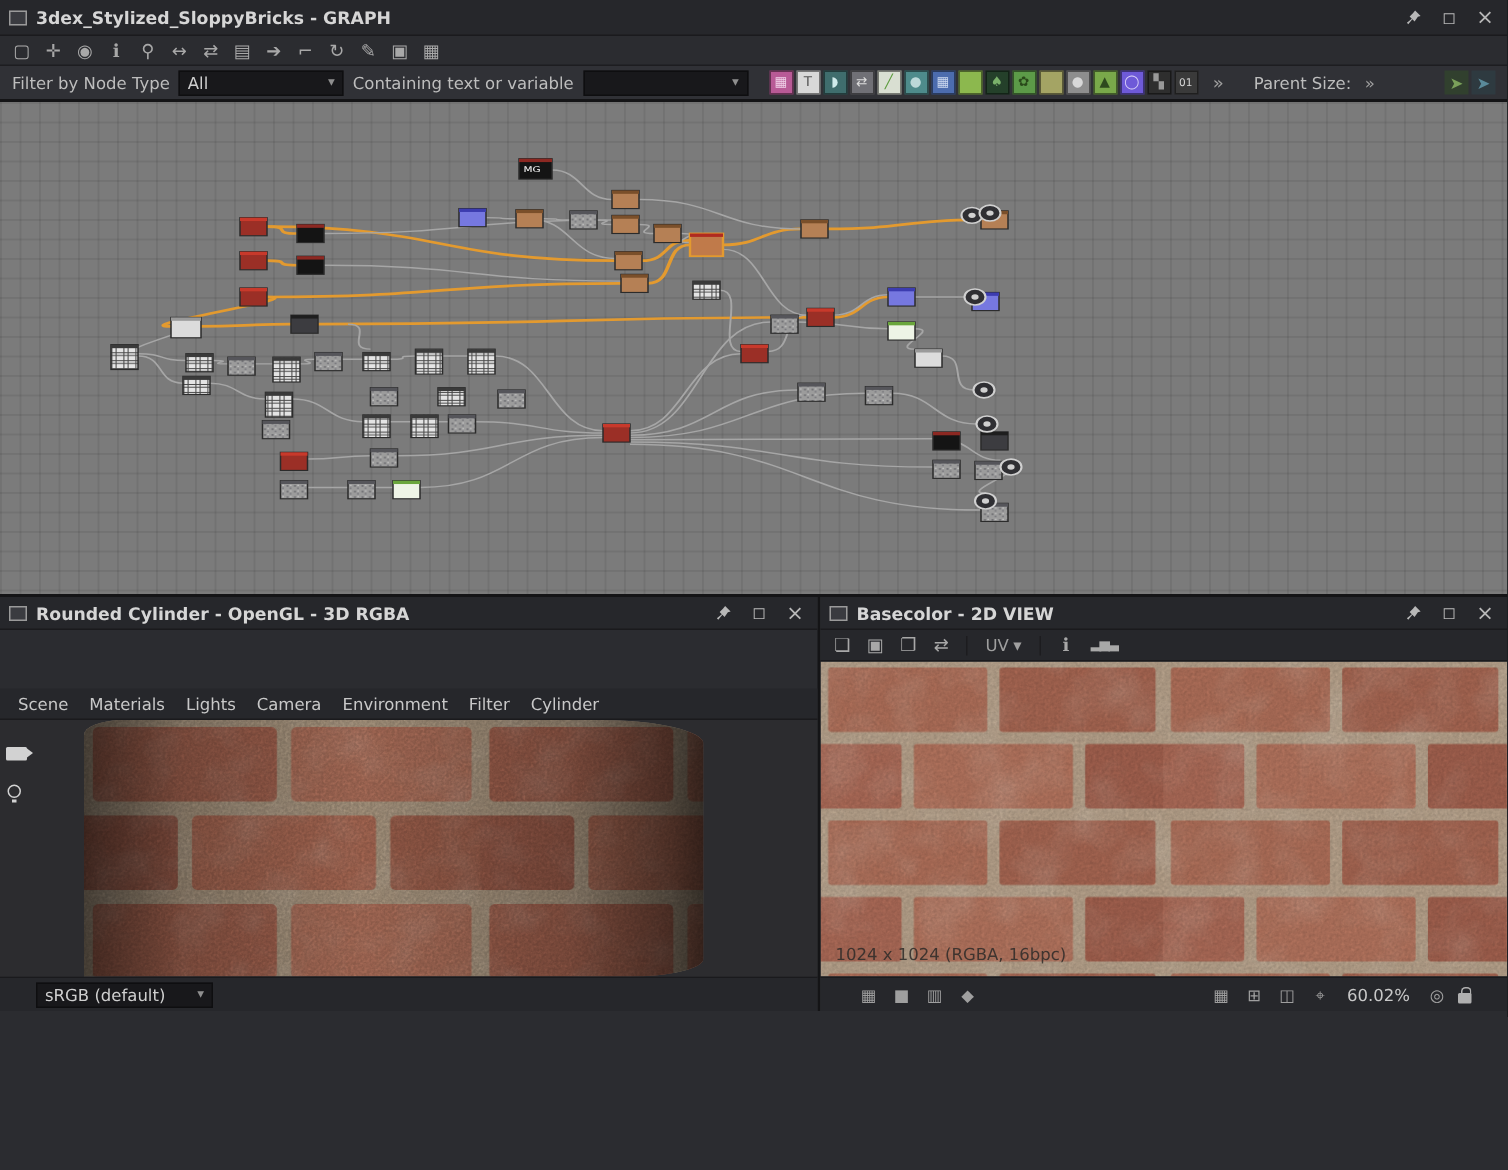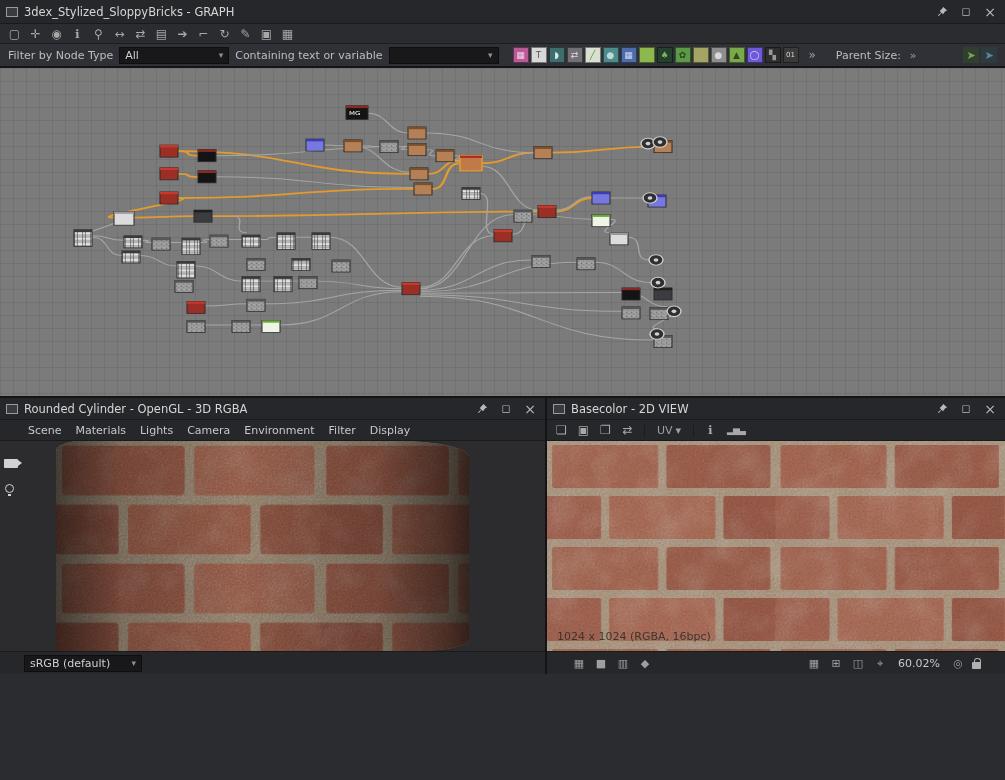--- a/index.html
+++ b/index.html
@@ -2,21 +2,21 @@
 <html><head>
 <meta charset="utf-8">
 <style>
   html,body{margin:0;padding:0;background:#111;}
   *{box-sizing:border-box;}
   .app{width:1005px;height:780px;font-family:"DejaVu Sans","Liberation Sans",sans-serif;font-size:11px;color:#c4c4c4;background:#2b2c30;overflow:hidden;position:relative;}
 
   
   .titlebar{height:24px;background:#26272b;border-bottom:1px solid #1a1a1d;display:flex;align-items:center;padding:0 6px;gap:6px;}
   .titlebar .win-glyph{width:12px;height:10px;border:1px solid #9a9a9a;background:#3a3b40;display:inline-block;}
-  .titlebar .title{color:#d6d6d6;font-weight:normal;font-size:11.5px;white-space:nowrap;}
+  .titlebar .title{color:#d6d6d6;font-weight:bold;font-size:11.5px;white-space:nowrap;}
   .titlebar .spacer{flex:1;}
   .wctl{width:18px;height:16px;display:inline-flex;align-items:center;justify-content:center;color:#b8b8b8;cursor:default;}
   .close-glyph{font-size:14px;line-height:1;}
   .max-glyph{font-size:11px;}
   .pin-svg{display:block;}
 
   
   .toolbar{height:20px;background:#2b2c30;border-bottom:1px solid #1d1d20;display:flex;align-items:center;padding:0 6px;gap:4px;}
   .tbicon{min-width:17px;height:16px;display:inline-flex;align-items:center;justify-content:center;color:#a8a8a8;font-size:12px;line-height:1;cursor:default;}
   .tb-sep{width:1px;height:13px;background:#1c1c1f;margin:0 3px;}
@@ -39,21 +39,21 @@
                      linear-gradient(90deg,rgba(0,0,0,.07) 1px,transparent 1px);
     background-size:13px 13px;}
   .graph-canvas svg{position:absolute;inset:0;width:100%;height:100%;}
 
   
   .bottom{display:flex;height:278px;border-top:2px solid #141416;}
   .panel{display:flex;flex-direction:column;background:#2b2c30;min-width:0;}
   .panel3d{width:547px;border-right:2px solid #141416;}
   .panel2d{flex:1;}
   .panel .titlebar{height:22px;}
-  .menubar{height:21px;background:#26272b;border-bottom:1px solid #1a1a1d;display:flex;align-items:center;padding:0 22px;gap:2px;}
+  .menubar{height:21px;background:#26272b;border-bottom:1px solid #1a1a1d;display:flex;align-items:center;padding:0 6px;gap:2px;margin-top:39px;}
   .menu-item{padding:2px 6px;color:#c8c8c8;cursor:default;}
   .toolbar2d{height:21px;background:#26272b;border-bottom:1px solid #1a1a1d;display:flex;align-items:center;padding:0 6px;gap:5px;}
   .uv-dd{display:inline-flex;align-items:center;gap:3px;color:#9f9f9f;padding:0 4px;cursor:default;}
   .viewport{flex:1;position:relative;overflow:hidden;background:#2c2c2f;}
   .viewport svg.fullfill{position:absolute;inset:0;width:100%;height:100%;}
   .cylinder{position:absolute;top:0;bottom:0;left:56px;right:76px;overflow:hidden;
     border-top-right-radius:70px 16px;border-bottom-right-radius:50px 12px;
     border-top-left-radius:26px 10px;}
   .cylinder svg{position:absolute;inset:0;width:100%;height:100%;}
   .side-icons{position:absolute;left:4px;top:18px;display:flex;flex-direction:column;gap:16px;z-index:3;}
@@ -499,21 +499,21 @@
         <span class="wctl max-glyph">◻</span>
         <span class="wctl close-glyph">×</span>
       </div>
       <div class="menubar" id="menu-3d">
           <span class="menu-item">Scene</span>
           <span class="menu-item">Materials</span>
           <span class="menu-item">Lights</span>
           <span class="menu-item">Camera</span>
           <span class="menu-item">Environment</span>
           <span class="menu-item">Filter</span>
-          <span class="menu-item">Display</span>
+          <span class="menu-item">Cylinder</span>
         </div>
       <div class="viewport">
         <div class="side-icons">
           <span class="cam-icon"></span>
           <span class="bulb-icon"></span>
         </div>
         <div class="cylinder">
           <svg class="fullfill" preserveAspectRatio="none">
             <defs>
               <pattern id="bricks3" width="224" height="100" patternUnits="userSpaceOnUse" patternTransform="scale(1.18)">

